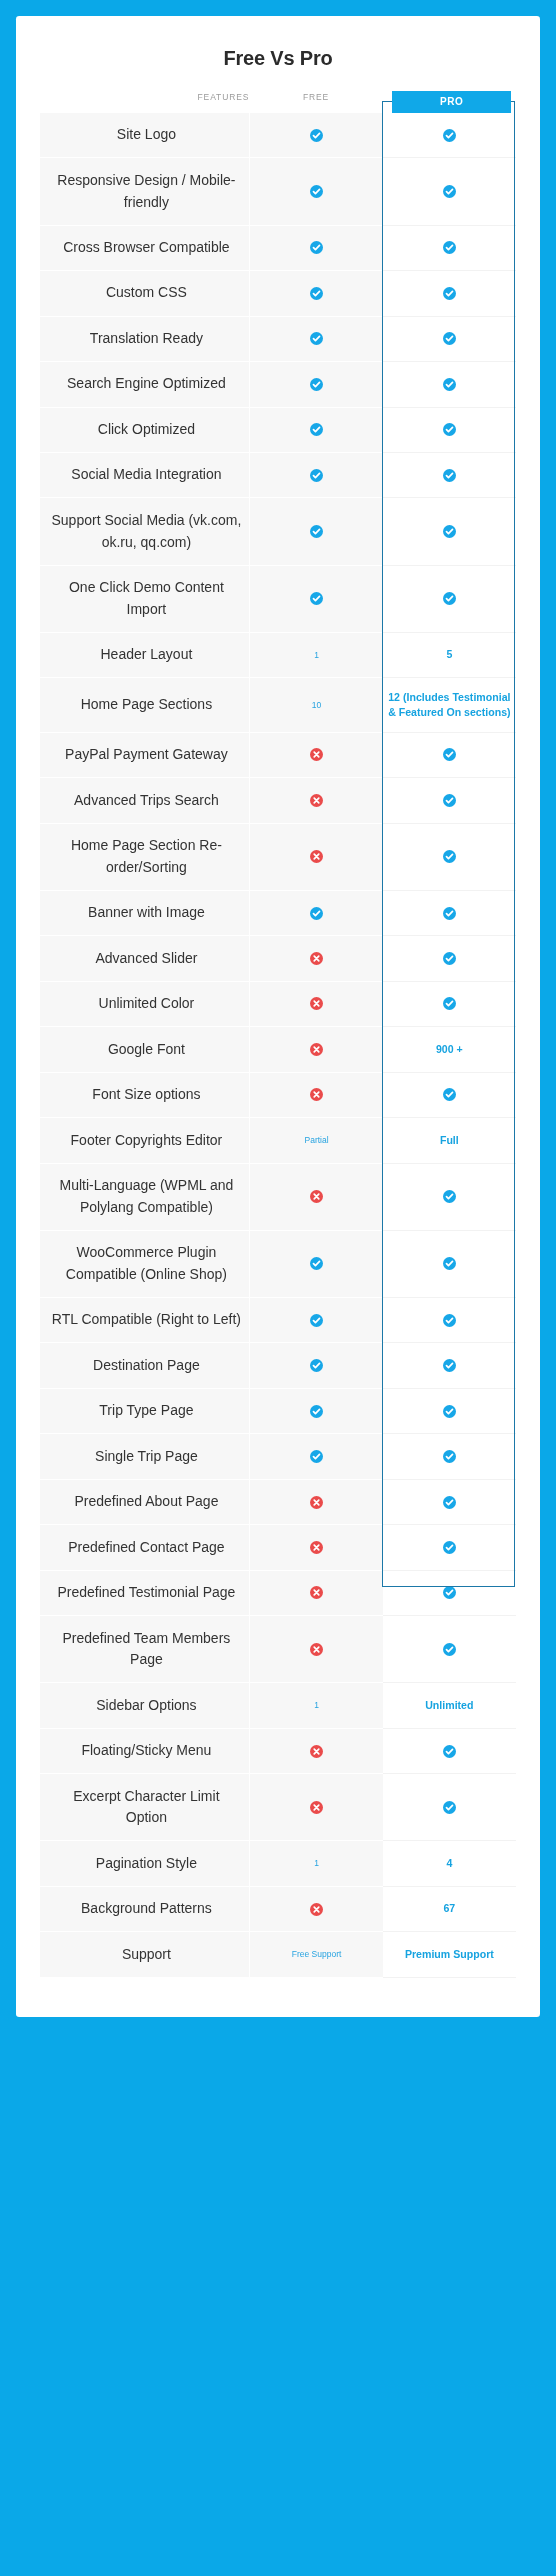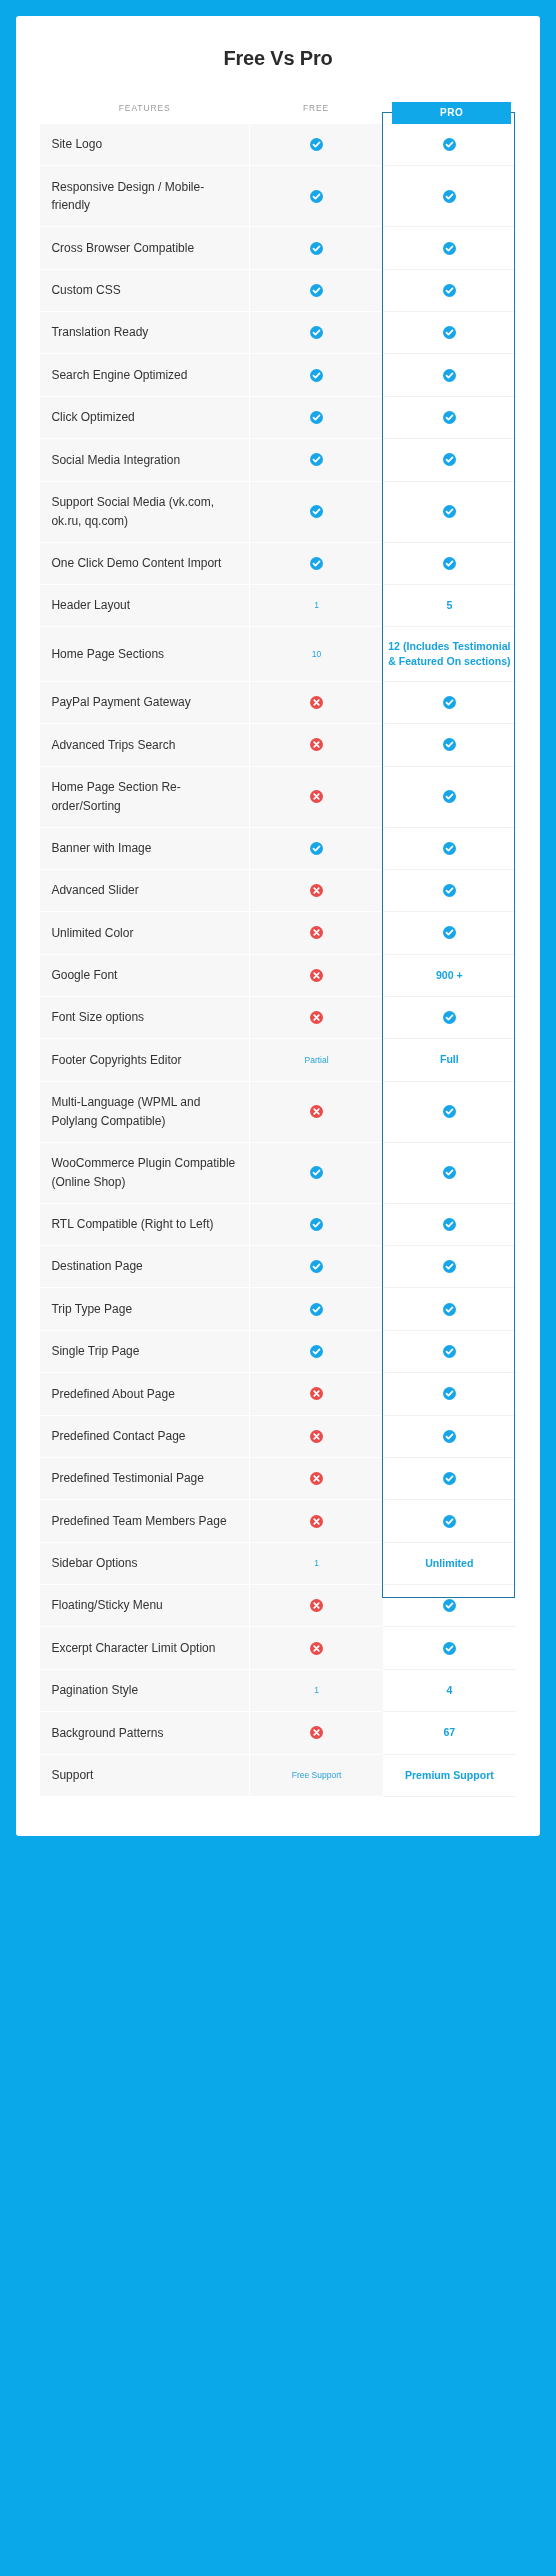--- a/index.html
+++ b/index.html
@@ -17,42 +17,42 @@
     border-radius: 3.2px;
     padding: 31px 24px 39px 24px;
     position: relative;
   }
   .page-title {
     text-align: center;
     font-size: 20px;
     font-weight: bold;
     color: #2b2b2b;
     letter-spacing: -0.2px;
-    margin-bottom: 20px;
+    margin-bottom: 9px;
   }
 
   
   .cmp {
     width: 100%;
     border-collapse: separate;
     border-spacing: 0;
     position: relative;
     table-layout: fixed;
   }
   .cmp col.c-feat { width: 44%; }
   .cmp col.c-free { width: 28%; }
   .cmp col.c-pro  { width: 28%; }
 
   .head-cell {
     padding: 4.9px 0 11.4px 0;
     font-size: 8.5px;
     letter-spacing: 0.9px;
     color: #9b9b9b;
     font-weight: normal;
-    text-align: center;
+    text-align: right;
     background: #fff;
     vertical-align: bottom;
     height: 34px;
   }
   .head-cell.free { text-align: center; }
   .head-cell.pro-head {
     text-align: center;
     padding: 0;
     position: relative;
   }
@@ -74,21 +74,22 @@
     font-size: 8.5px;
     color: #333333;
     vertical-align: middle;
   }
   .feat-cell {
     background: #f7f7f7;
     padding: 11.4px 8px 11.4px 11.4px;
     line-height: 1.55;
     border-bottom: 1.6px solid #ffffff;
     color: #333;
-    font-size: 12px;
+    font-size: 14px;
+    text-align: center;
   }
   .free-cell {
     background: #f7f7f7;
     padding: 11.4px 4.9px;
     text-align: center;
     border-bottom: 1.6px solid #ffffff;
     border-left: 1.6px solid #ffffff;
   }
   .pro-cell {
     background: #ffffff;

